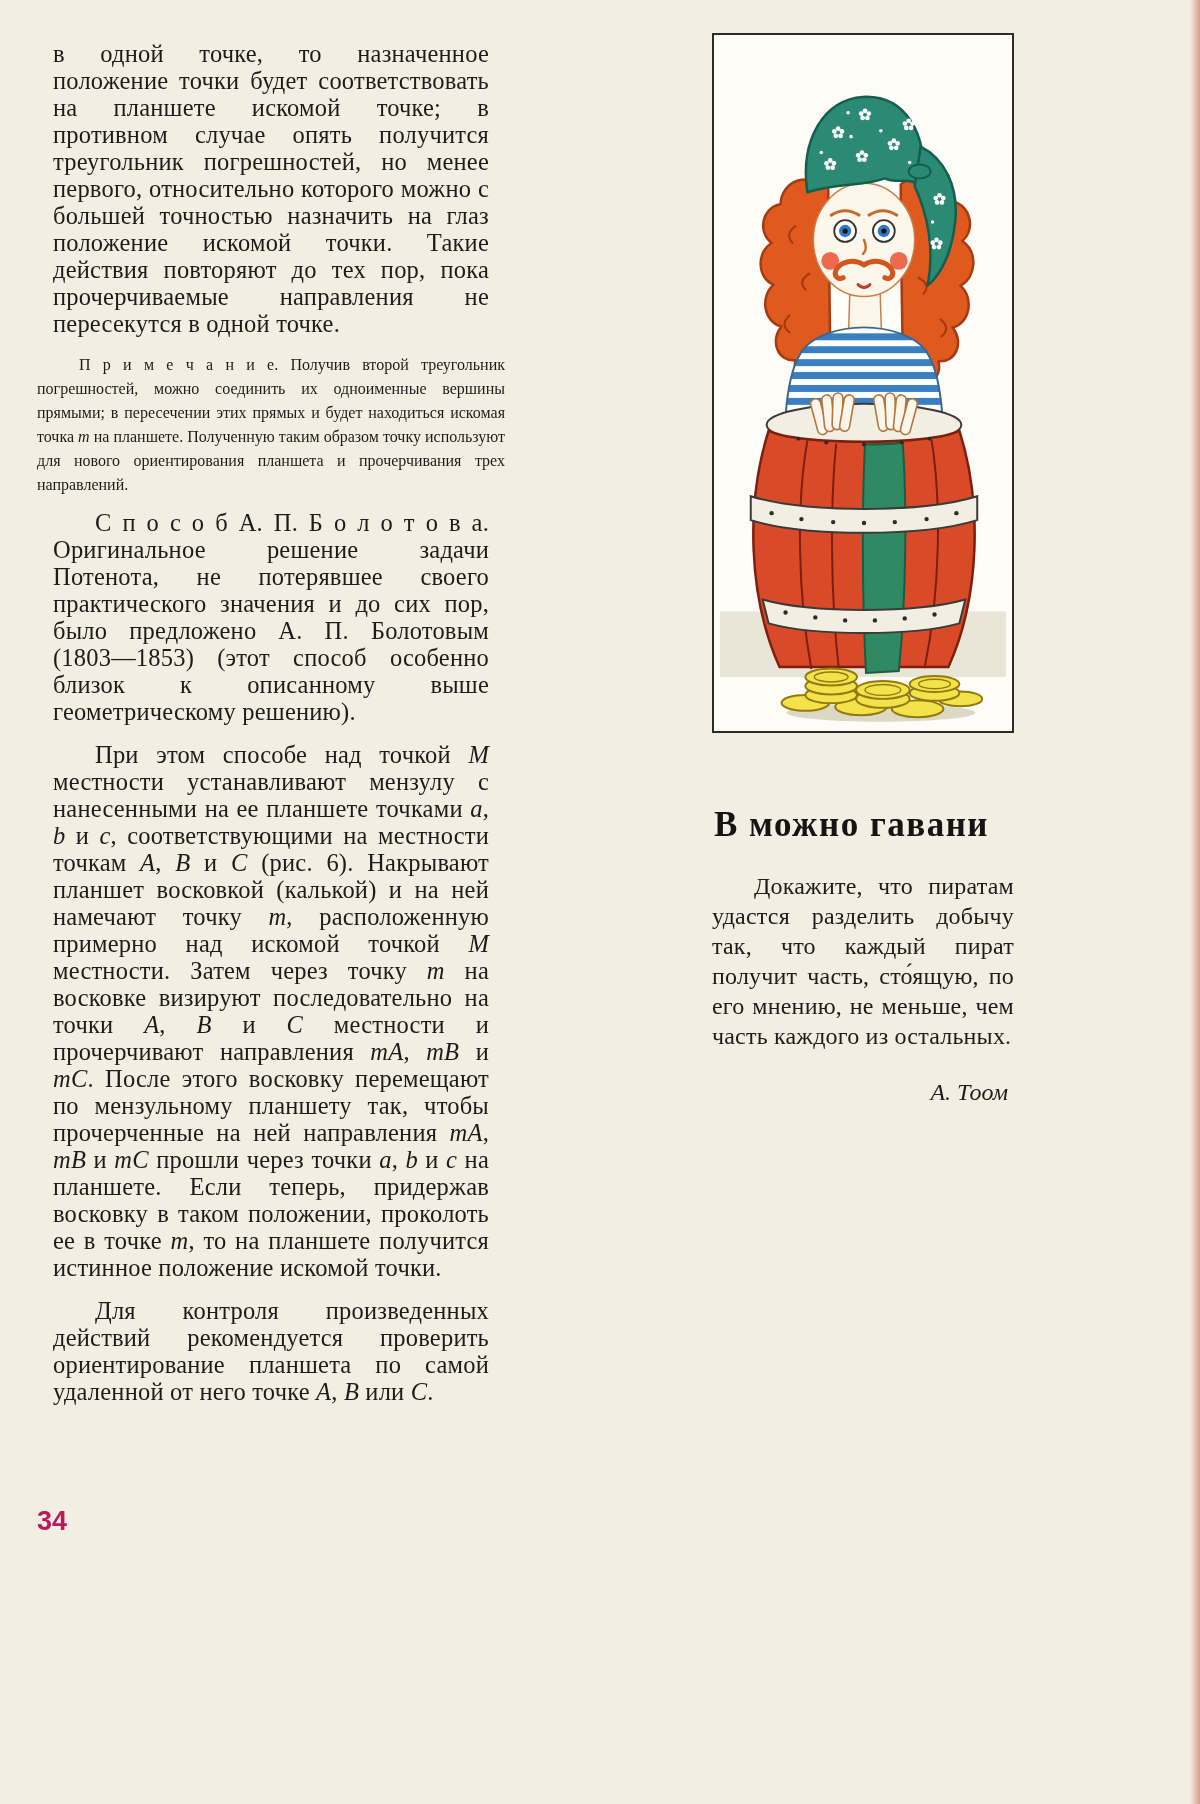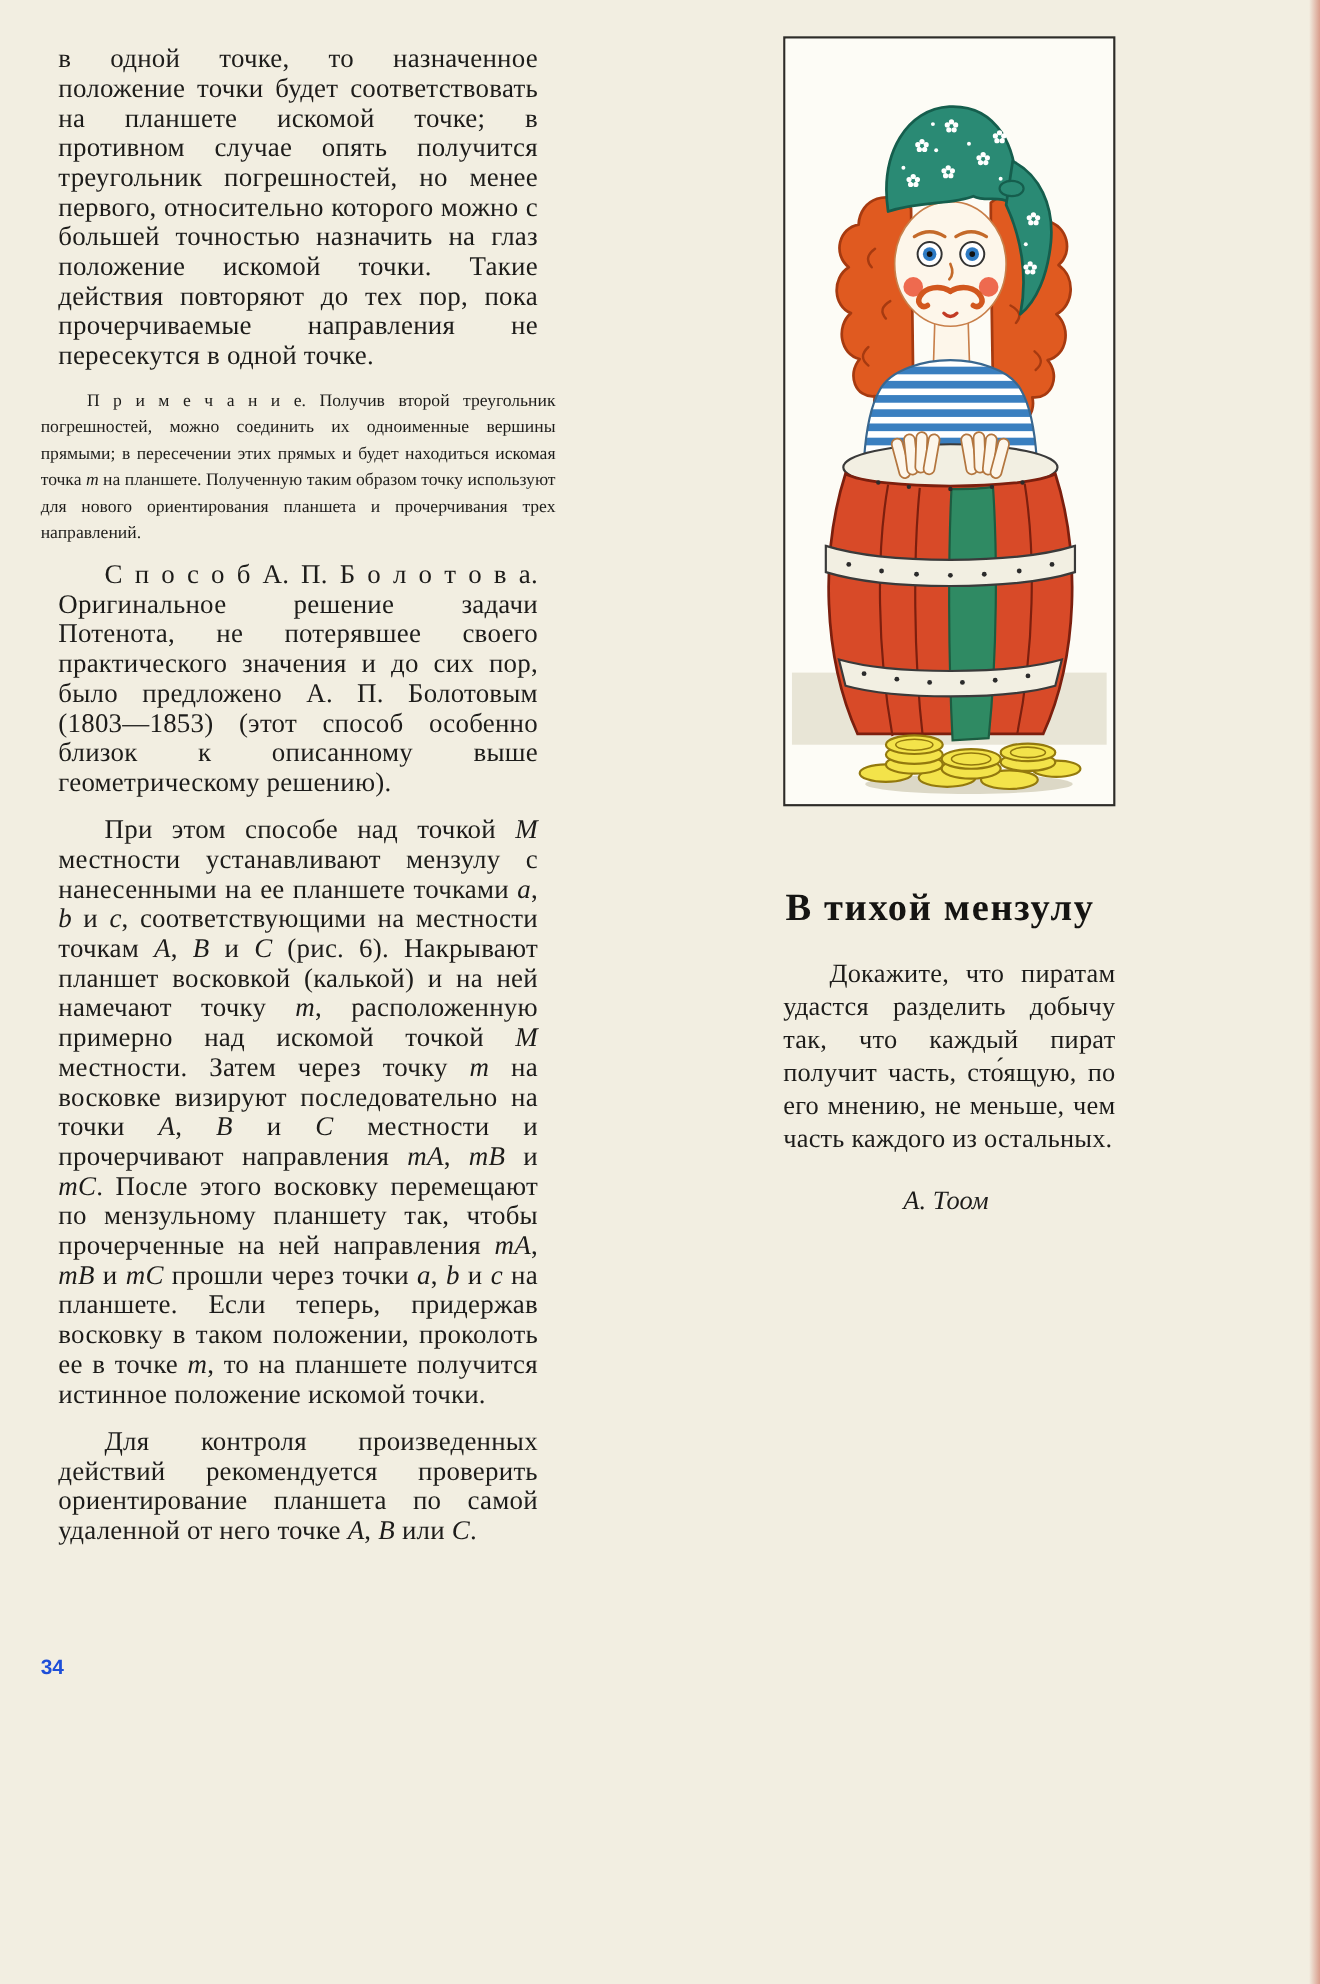--- a/index.html
+++ b/index.html
@@ -42,26 +42,26 @@
     letter-spacing: 1.5px;
     color: #151412;
   }
   .r-para {
     margin: 0; font-size: 24px; line-height: 30px;
     text-align: justify; letter-spacing: 0.2px;
   }
   .signature {
     margin-top: 28px; padding-right: 6px;
     font-style: italic; font-size: 24px;
-    text-align: center;
+    text-align: right;
   }
   .page-number {
     position: absolute; left: 37px; top: 1506px;
     font-family: "Liberation Sans", sans-serif;
-    font-weight: 700; font-size: 19px; color: #1d4ed8;
+    font-weight: 700; font-size: 27px; color: #be185d;
   }
   .page-edge {
     position: absolute; right: 0; top: 0; width: 10px; height: 1804px;
     background: linear-gradient(to right, rgba(219,162,145,0), #d99d8c);
   }
   i { font-style: italic; }
 </style>
 </head>
 <body>
 
@@ -230,21 +230,21 @@
           </g>
           <g fill="none" stroke="#93790e" stroke-width="1.4">
             <ellipse cx="118" cy="646" rx="17" ry="5"></ellipse>
             <ellipse cx="170" cy="659" rx="18" ry="5.5"></ellipse>
             <ellipse cx="222" cy="653" rx="16" ry="4.8"></ellipse>
           </g>
         </g>
       </svg>
     </figure>
 
-    <h2 class="section-title">В тихой мензулу</h2>
+    <h2 class="section-title">В можно гавани</h2>
 
     <p class="r-para indent"><span>Докажите, что пиратам удастся разделить добычу так, что каждый пират получит часть, сто́ящую, по его мнению, не меньше, чем часть каждого из остальных.</span></p>
 
     <div class="signature">А. Тоом</div>
   </div>
 
   <div class="page-number">34</div>
   <div class="page-edge"></div>
 </div>
 

